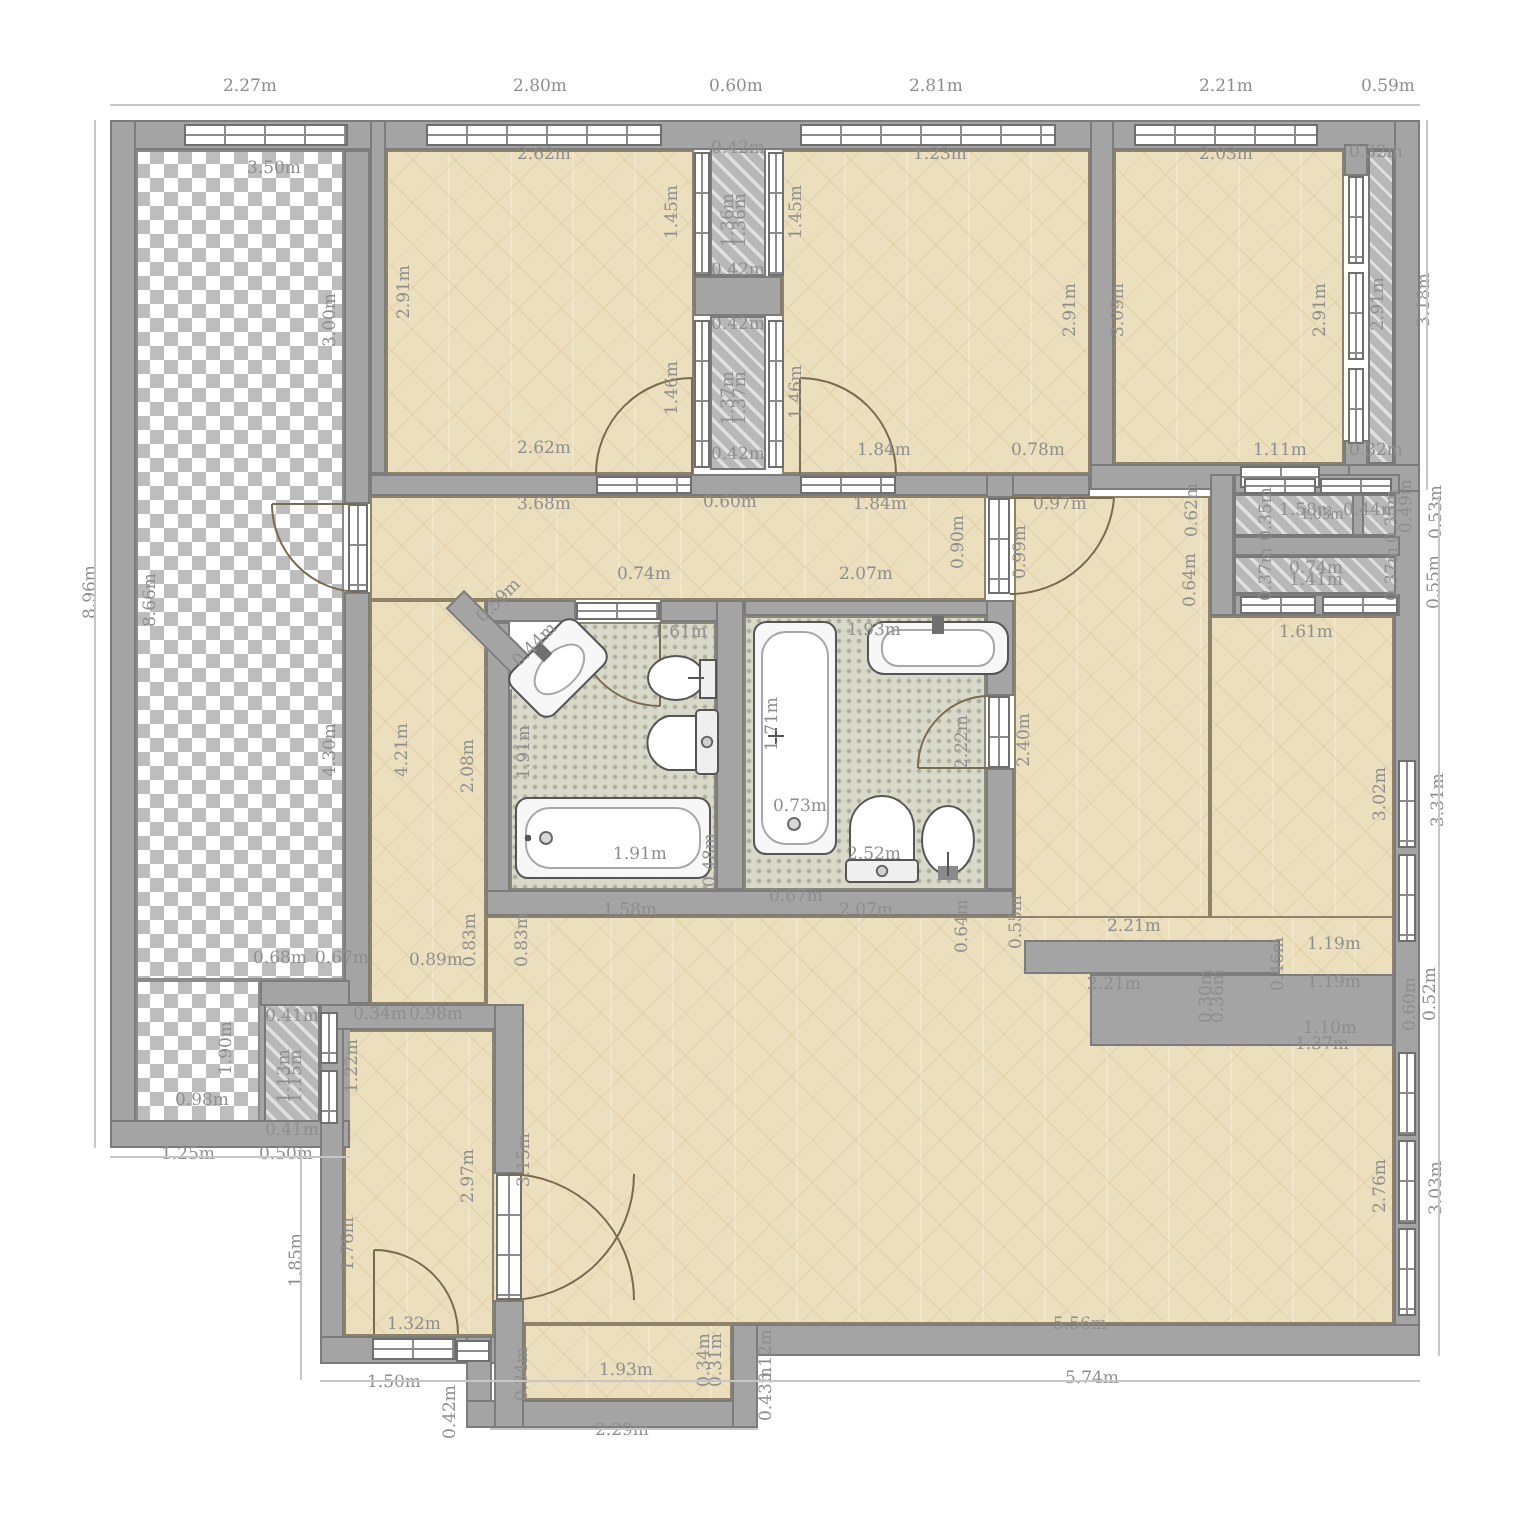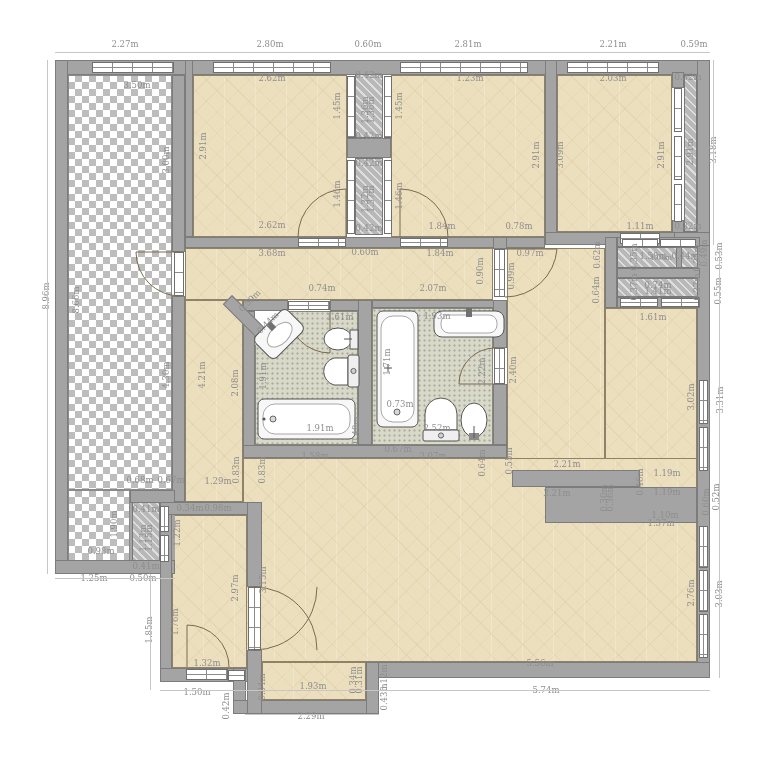--- a/index.html
+++ b/index.html
@@ -272,21 +272,21 @@
       <div class="dim" style="left: 440px; top: 253px;">1.84m</div>
       <div class="dim" style="left: 530px; top: 253px;">0.97m</div>
       <div class="dim" style="left: 322px; top: 288px;">0.74m</div>
       <div class="dim" style="left: 433px; top: 288px;">2.07m</div>
       <div class="dim r90" style="left: 480px; top: 271px;">0.90m</div>
       <div class="dim r90" style="left: 511px; top: 276px;">0.99m</div>
       <div class="dim r45" style="left: 250px; top: 301px;">0.59m</div>
       <div class="dim r45" style="left: 268px; top: 323px;">0.44m</div>
       <div class="dim r90" style="left: 202px; top: 375px;">4.21m</div>
       <div class="dim r90" style="left: 235px; top: 383px;">2.08m</div>
-      <div class="dim" style="left: 218px; top: 481px;">1.29m</div>
+      <div class="dim" style="left: 218px; top: 481px;">0.89m</div>
       <div class="dim r90" style="left: 236px; top: 470px;">0.83m</div>
       <div class="dim r90" style="left: 262px; top: 470px;">0.83m</div>
       <div class="dim r90" style="left: 597px; top: 255px;">0.62m</div>
       <div class="dim r90" style="left: 596px; top: 290px;">0.64m</div>
       <div class="dim" style="left: 653px; top: 317px;">1.61m</div>
       <div class="dim r90" style="left: 513px; top: 370px;">2.40m</div>
       <div class="dim r90" style="left: 691px; top: 397px;">3.02m</div>
       <div class="dim r90" style="left: 634px; top: 257px;">0.35m</div>
       <div class="dim" style="left: 653px; top: 256px;">1.58m</div>
       <div class="dim" style="left: 661px; top: 257px; font-family: Liberation Serif, serif;">1.03m</div>

